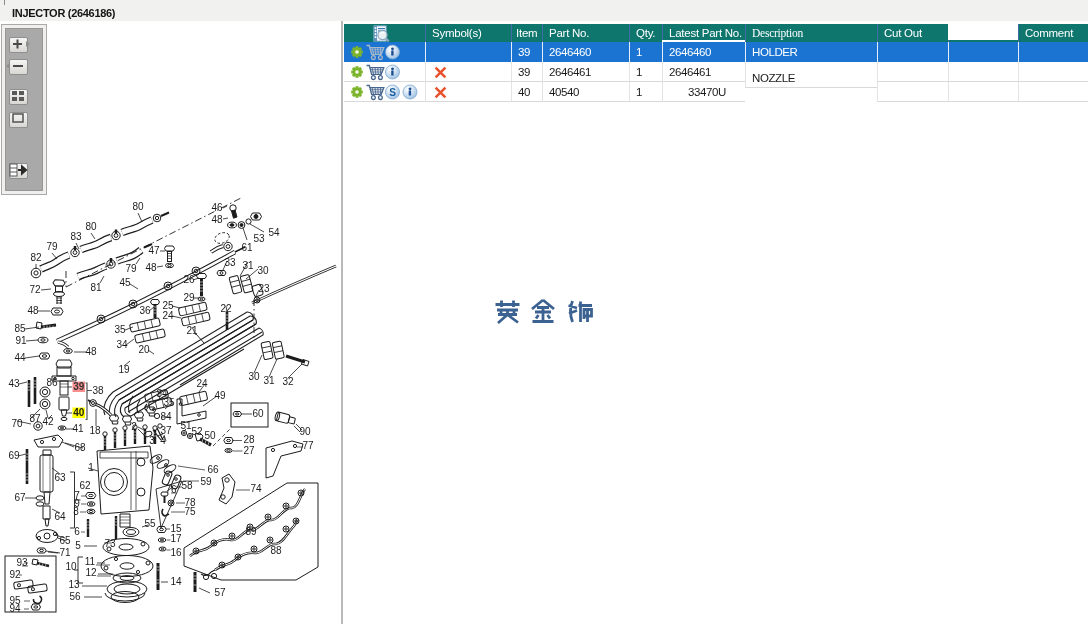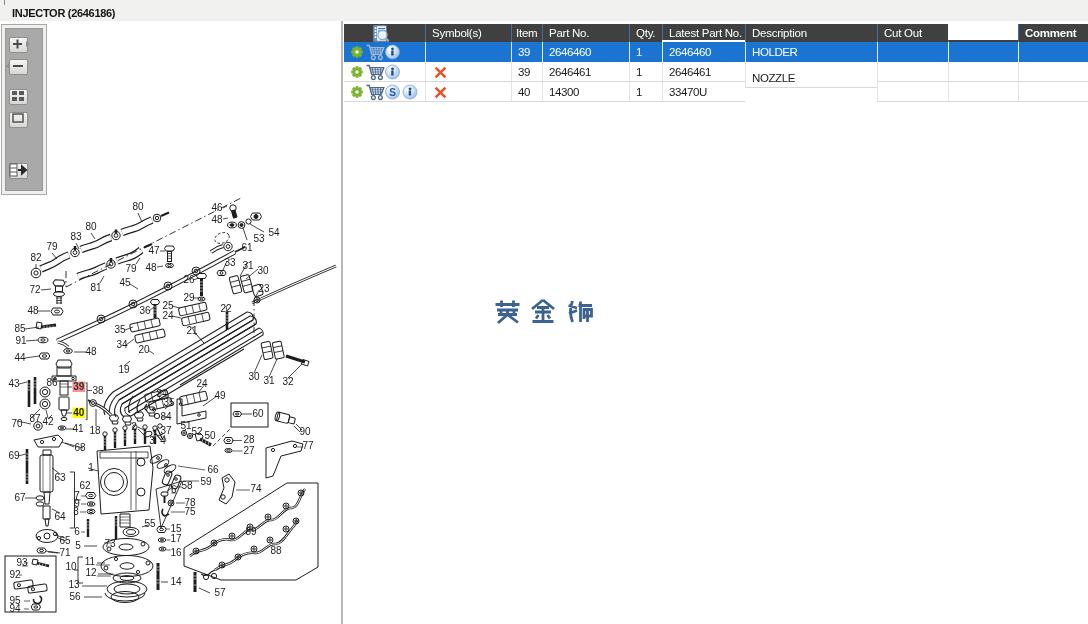--- a/index.html
+++ b/index.html
@@ -7,21 +7,21 @@
        font-family:"Liberation Sans",sans-serif;overflow:hidden;}
   .titlebar{position:absolute;left:0;top:0;width:1088px;height:21px;background:#f1f1f0;}
   .title{position:absolute;left:6px;top:7px;font-size:11px;font-weight:bold;color:#141414;letter-spacing:-0.3px;padding-left:6px;}
   .divider{position:absolute;left:341px;top:21px;width:2px;height:603px;background:#b9b9b9;}
   
   .tbwrap{position:absolute;left:1px;top:24px;width:44px;height:169px;background:#f0efee;border:1px solid #a9a9a9;}
   .tbpanel{position:absolute;left:3px;top:3px;width:36px;height:163px;background:#a9a9a9;border:1px solid #979797;}
   .tbbtn{position:absolute;left:7px;width:17px;height:14px;background:linear-gradient(#f5f5f4,#d9d7d3);border:1px solid #8f8f8f;border-radius:2px;}
   
   .cell{position:absolute;font-size:11.5px;letter-spacing:-0.25px;overflow:hidden;white-space:nowrap;}
-  .hdr{background:#404040;color:#ffffff;line-height:18px;border-left:1px solid #3f6ea6;}
+  .hdr{background:#0f766e;color:#ffffff;line-height:18px;border-left:1px solid #3f6ea6;}
   .rowsel{background:#1b74d1;color:#ffffff;line-height:20px;border-left:1px solid #e6eef7;letter-spacing:-0.4px;}
   .roww{background:#ffffff;color:#1a1a1a;line-height:20px;border-left:1px solid #e4e4e4;border-bottom:1px solid #d9d9d9;letter-spacing:-0.4px;}
 </style>
 </head>
 <body>
 <div class="titlebar"></div>
 <div style="position:absolute;left:4px;top:0;width:1px;height:5px;background:#8a8a8a;"></div>
 <div class="title">INJECTOR (2646186)</div>
 <div class="divider"></div>
 
@@ -61,24 +61,24 @@
   </svg>
 </div>
 
 <div id="grid">
     <div class="cell hdr" style="left:344px;top:24px;width:81px;height:18px;padding-left:6px;box-sizing:border-box;border-left:none;"></div>
     <div class="cell hdr" style="left:425px;top:24px;width:86px;height:18px;padding-left:6px;box-sizing:border-box;">Symbol(s)</div>
     <div class="cell hdr" style="left:511px;top:24px;width:31px;height:22px;padding-left:4px;box-sizing:border-box;">Item</div>
     <div class="cell hdr" style="left:542px;top:24px;width:87px;height:18px;padding-left:6px;box-sizing:border-box;">Part No.</div>
     <div class="cell hdr" style="left:629px;top:24px;width:33px;height:18px;padding-left:6px;box-sizing:border-box;">Qty.</div>
     <div class="cell hdr" style="left:662px;top:24px;width:83px;height:16px;padding-left:6px;box-sizing:border-box;">Latest Part No.</div>
-    <div class="cell hdr" style="left:745px;top:24px;width:132px;height:18px;padding-left:6px;box-sizing:border-box;">Description</div>
+    <div class="cell hdr" style="left:745px;top:24px;width:132px;height:18px;padding-left:6px;box-sizing:border-box;font-family:Liberation Serif, serif;">Description</div>
     <div class="cell hdr" style="left:877px;top:24px;width:71px;height:18px;padding-left:6px;box-sizing:border-box;">Cut Out</div>
     <div class="cell hdr" style="left:948px;top:40px;width:70px;height:18px;padding-left:6px;box-sizing:border-box;">Cut In</div>
-    <div class="cell hdr" style="left:1018px;top:24px;width:70px;height:18px;padding-left:6px;box-sizing:border-box;font-weight:bold;">Comment</div>
+    <div class="cell hdr" style="left:1018px;top:24px;width:70px;height:18px;padding-left:6px;box-sizing:border-box;">Comment</div>
     <div class="cell rowsel" style="left:344px;top:42px;width:81px;height:20px;padding-left:0px;box-sizing:border-box;border-left:none;"></div>
     <div class="cell rowsel" style="left:425px;top:42px;width:86px;height:20px;padding-left:6px;box-sizing:border-box;"></div>
     <div class="cell rowsel" style="left:511px;top:42px;width:31px;height:20px;padding-left:6px;box-sizing:border-box;">39</div>
     <div class="cell rowsel" style="left:542px;top:42px;width:87px;height:20px;padding-left:6px;box-sizing:border-box;">2646460</div>
     <div class="cell rowsel" style="left:629px;top:42px;width:33px;height:20px;padding-left:6px;box-sizing:border-box;">1</div>
     <div class="cell rowsel" style="left:662px;top:42px;width:83px;height:20px;padding-left:6px;box-sizing:border-box;">2646460</div>
     <div class="cell rowsel" style="left:745px;top:42px;width:132px;height:20px;padding-left:6px;box-sizing:border-box;">HOLDER</div>
     <div class="cell rowsel" style="left:877px;top:42px;width:71px;height:20px;padding-left:6px;box-sizing:border-box;"></div>
     <div class="cell rowsel" style="left:948px;top:42px;width:70px;height:20px;padding-left:6px;box-sizing:border-box;"></div>
     <div class="cell rowsel" style="left:1018px;top:42px;width:70px;height:20px;padding-left:6px;box-sizing:border-box;"></div>
@@ -92,23 +92,23 @@
     <div class="cell roww" style="left:662px;top:62px;width:83px;height:20px;padding-left:6px;box-sizing:border-box;">2646461</div>
     <div class="cell roww" style="left:745px;top:62px;width:132px;height:20px;padding-left:6px;box-sizing:border-box;">HOLDER</div>
     <div class="cell roww" style="left:877px;top:62px;width:71px;height:20px;padding-left:6px;box-sizing:border-box;"></div>
     <div class="cell roww" style="left:948px;top:62px;width:70px;height:20px;padding-left:6px;box-sizing:border-box;"></div>
     <div class="cell roww" style="left:1018px;top:62px;width:70px;height:20px;padding-left:6px;box-sizing:border-box;"></div>
     <div class="cell roww" style="left:344px;top:82px;width:81px;height:20px;padding-left:0px;box-sizing:border-box;border-left:none;"></div>
     <div class="cell roww" style="left:425px;top:82px;width:86px;height:20px;padding-left:6px;box-sizing:border-box;"><svg width="15" height="15" style="margin-top:3px;margin-left:1px" viewBox="0 0 15 15">
         <path d="M2.6 2.6 L12.4 12.4 M12.4 2.6 L2.6 12.4" stroke="#e8512c" stroke-width="2.5" fill="none"></path>
       </svg></div>
     <div class="cell roww" style="left:511px;top:82px;width:31px;height:20px;padding-left:6px;box-sizing:border-box;">40</div>
-    <div class="cell roww" style="left:542px;top:82px;width:87px;height:20px;padding-left:6px;box-sizing:border-box;">14300</div>
+    <div class="cell roww" style="left:542px;top:82px;width:87px;height:20px;padding-left:6px;box-sizing:border-box;">40540</div>
     <div class="cell roww" style="left:629px;top:82px;width:33px;height:20px;padding-left:6px;box-sizing:border-box;">1</div>
-    <div class="cell roww" style="left:662px;top:82px;width:83px;height:20px;padding-left:6px;box-sizing:border-box;">33470U</div>
+    <div class="cell roww" style="left:662px;top:82px;width:83px;height:20px;padding-left:6px;box-sizing:border-box;text-align:center;">33470U</div>
     <div class="cell roww" style="left:745px;top:68px;width:132px;height:20px;padding-left:6px;box-sizing:border-box;">NOZZLE</div>
     <div class="cell roww" style="left:877px;top:82px;width:71px;height:20px;padding-left:6px;box-sizing:border-box;"></div>
     <div class="cell roww" style="left:948px;top:82px;width:70px;height:20px;padding-left:6px;box-sizing:border-box;"></div>
     <div class="cell roww" style="left:1018px;top:82px;width:70px;height:20px;padding-left:6px;box-sizing:border-box;"></div>
   </div>
 
 <svg id="icons" style="position:absolute;left:344px;top:24px;" width="744" height="80" viewBox="0 0 744 80">
   <defs>
     <radialGradient id="ball" cx="0.35" cy="0.3" r="0.75">
       <stop offset="0" stop-color="#fdfeff"></stop>

